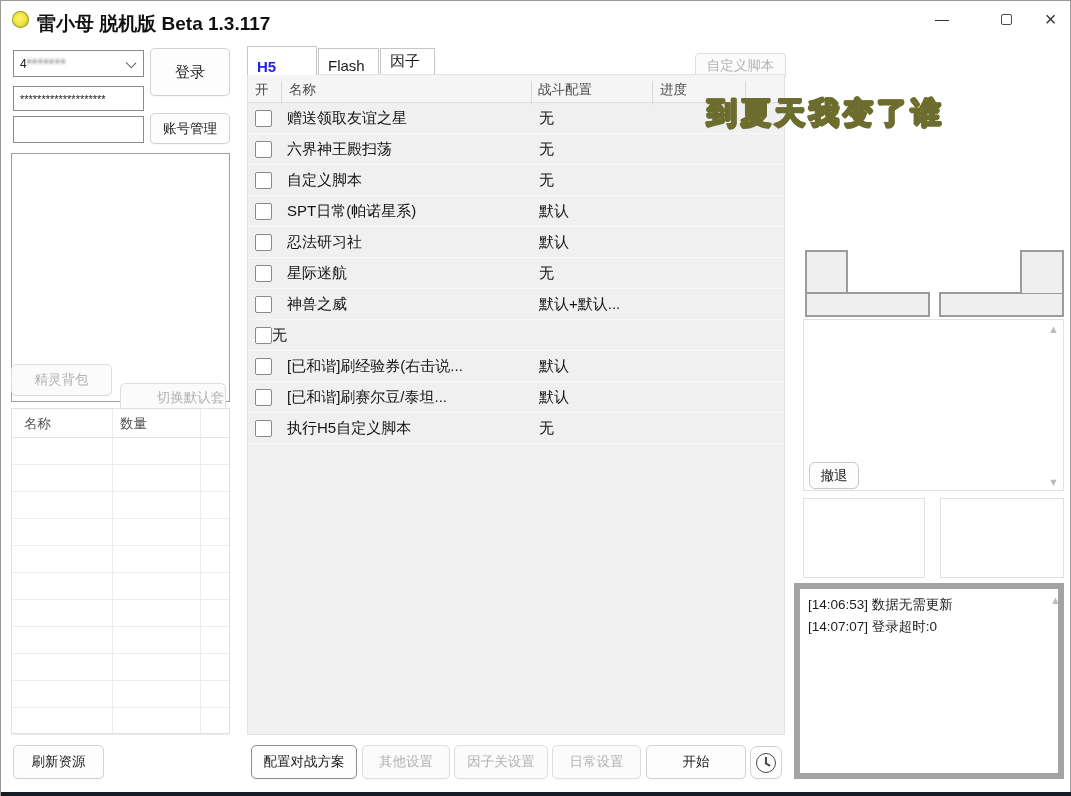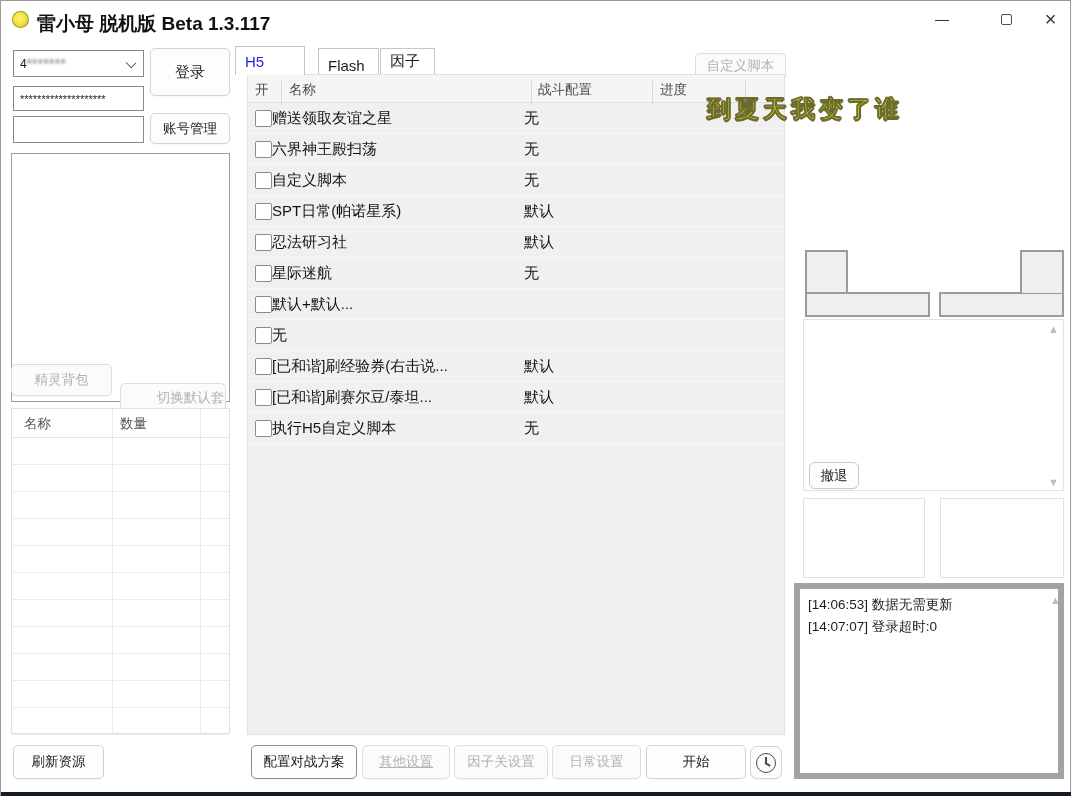--- a/index.html
+++ b/index.html
@@ -43,40 +43,40 @@
   .inv-head { position:relative; height:29px; border-bottom:1px solid #e3e3e3; font-size:13.5px; color:#555; }
   .inv-head .c1 { position:absolute; left:12px; top:6px; }
   .inv-head .c2 { position:absolute; left:108px; top:6px; }
   .inv-vsep { position:absolute; top:0; width:1px; height:100%; background:#ececec; }
   .inv-row { height:27px; border-bottom:1px solid #ececec; }
 
   .refresh-btn { left:12px; top:744px; width:91px; height:34px; }
 
   
   .tab { position:absolute; background:#fff; border:1px solid #c6c6c6; display:flex; align-items:center; padding-left:9px; font-size:15px; color:#1a1a1a; cursor:default; }
-  .tab-h5 { left:234px; top:45px; width:70px; height:29px; border-bottom:none; z-index:3; font-weight:400; }
+  .tab-h5 { left:246px; top:45px; width:70px; height:29px; border-bottom:none; z-index:3; font-weight:700;align-items:flex-end; }
   .tab-flash { left:317px; top:47px; width:61px; height:35px; }
   .tab-factor { left:379px; top:47px; width:55px; height:27px; }
   .custom-script { left:694px; top:52px; width:91px; height:26px; border-radius:4px; }
 
   
   .main-panel { position:absolute; left:246px; top:73px; width:538px; height:661px; background:#f0f0f0; border:1px solid #e2e2e2; }
   .main-head { position:relative; height:28px; background:#f5f5f5; border-bottom:1px solid #e0e0e0; font-size:13.5px; color:#4a4a4a; }
   .main-head span { position:absolute; top:6px; }
   .mh-open { left:7px; } .mh-name { left:41px; } .mh-cfg { left:290px; } .mh-prog { left:412px; }
   .mh-sep { position:absolute; top:2px; width:1px; height:24px; background:#d9d9d9; }
   .task-rows { position:absolute; left:0; top:28px; width:100%; }
   .task-row { height:31px; display:flex; align-items:center; border-bottom:1px solid #f7f7f7; font-size:15px; color:#141414; }
   .cb { width:17px; height:17px; margin-left:7px; background:#fff; border:1px solid #8a8a8a; border-radius:2px; flex:none; }
-  .t-name { width:252px; white-space:nowrap; overflow:hidden; }
+  .t-name { margin-left:15px; width:252px; white-space:nowrap; overflow:hidden; }
   .t-cfg { white-space:nowrap; }
 
   
   .cfg-battle { left:250px; top:744px; width:106px; height:34px; border-color:#8c8c8c; }
-  .other-set  { left:361px; top:744px; width:88px;  height:34px;text-decoration:underline; }
+  .other-set  { left:361px; top:744px; width:88px;  height:34px; }
   .factor-set { left:453px; top:744px; width:94px;  height:34px; }
   .daily-set  { left:551px; top:744px; width:89px;  height:34px; }
   .start-btn  { left:645px; top:744px; width:100px; height:34px; }
   .timer-btn  { left:749px; top:745px; width:32px;  height:33px; border-radius:7px; }
   .clock-face { position:relative; width:20px; height:20px; border:1.5px solid #4a4a4a; border-radius:50%; }
   .clock-face::before { content:""; position:absolute; left:8.2px; top:3px; width:1.6px; height:6.5px; background:#4a4a4a; }
   .clock-face::after  { content:""; position:absolute; left:8.2px; top:8.2px; width:5.5px; height:1.6px; background:#4a4a4a; transform:rotate(28deg); transform-origin:left center; }
 
   
   .shape { position:absolute; background:#efefef; border:2px solid #9b9b9b; }
@@ -90,21 +90,21 @@
   .retreat-btn { left:808px; top:461px; width:50px; height:27px; border-radius:6px; border-color:#c9c9c9; }
 
   .preview-box { position:absolute; background:#fff; border:1px solid #e0e0e0; }
   .pv-left  { left:802px; top:497px; width:122px; height:80px; }
   .pv-right { left:939px; top:497px; width:124px; height:80px; }
 
   .log-box { position:absolute; left:793px; top:582px; width:270px; height:196px; background:#fff; border:6px solid #a3a3a3; font-size:13.5px; color:#1d1d1d; padding:5px 8px; line-height:22px; }
 
   
   .watermark { position:absolute; left:706px; top:92px; z-index:9; pointer-events:none;
-    font-size:24px; font-weight:normal; letter-spacing:4px; color:#efe42b;
+    font-size:30px; font-weight:bold; letter-spacing:4px; color:#efe42b;
     -webkit-text-stroke:1.2px #6c6c2e;
     text-shadow:1.5px 0 #6c6c2e,-1.5px 0 #6c6c2e,0 1.5px #6c6c2e,0 -1.5px #6c6c2e,1px 1px #6c6c2e,-1px -1px #6c6c2e,1px -1px #6c6c2e,-1px 1px #6c6c2e; }
 </style>
 </head>
 <body>
 
 <div class="window">
 
   <div class="titlebar">
     <div class="app-icon"></div>
@@ -216,20 +216,21 @@
     </div>
 
     <div class="task-row">
       <span class="cb"></span>
       <span class="t-name">星际迷航</span>
       <span class="t-cfg">无</span>
     </div>
 
     <div class="task-row">
       <span class="cb"></span>
+      <span class="t-name">神兽之威</span>
       <span class="t-cfg">默认+默认...</span>
     </div>
 
     <div class="task-row">
       <span class="cb"></span>
       <span class="t-cfg">无</span>
     </div>
 
     <div class="task-row">
       <span class="cb"></span>

